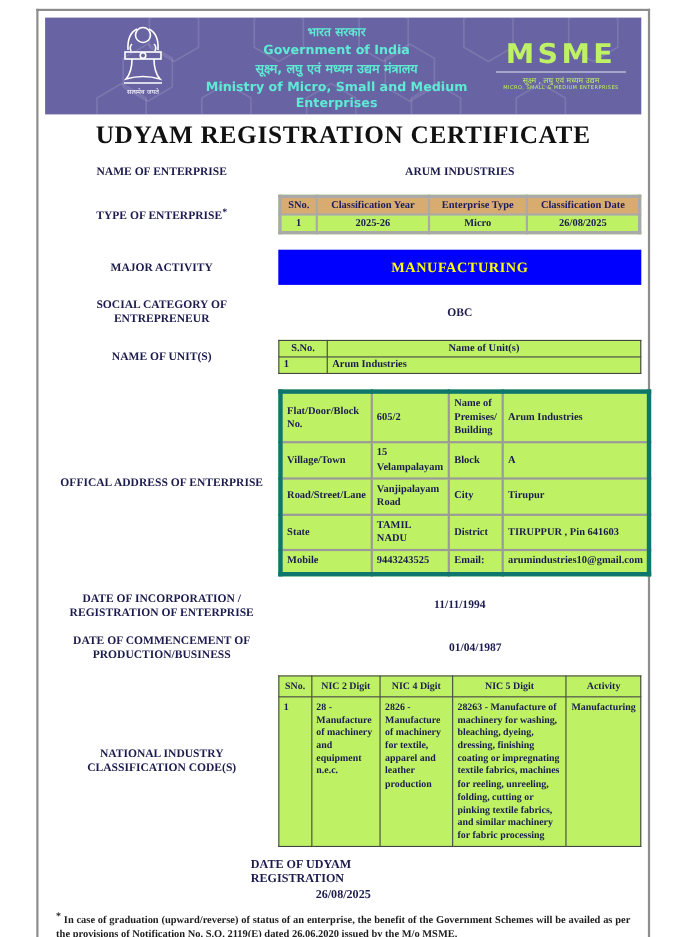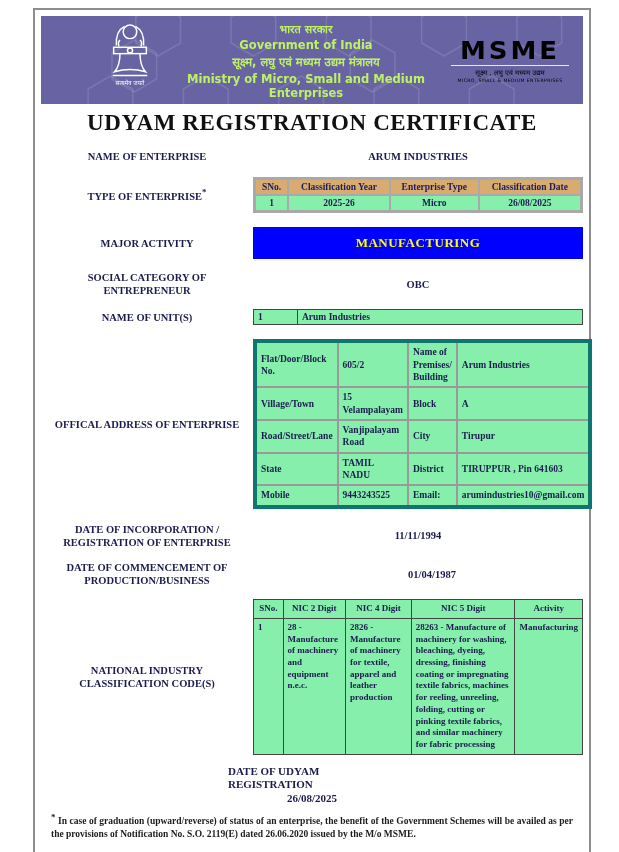--- a/index.html
+++ b/index.html
@@ -10,43 +10,43 @@
     border:2px solid #8d8d8d; border-bottom:none; background:#ffffff;
     padding:6px 6px 0 6px;
   }
   
   .banner {
     position:relative; width:100%; height:88px; background:#6863a3;
     display:flex; align-items:center; overflow:hidden;
   }
   .hexes { position:absolute; inset:0; width:100%; height:100%; }
   .emblem { position:relative; margin-left:58px; width:62px; height:80px; flex:none; }
-  .banner-center { position:relative; flex:1; text-align:center; color:#bef264; }
+  .banner-center { position:relative; flex:1; text-align:center; color:#5eead4; }
   .bc-hindi-top   { font-family:"DejaVu Sans", sans-serif; font-size:11px; font-weight:bold; }
   .bc-govt        { font-family:"DejaVu Sans", sans-serif; font-size:11.5px; font-weight:bold; margin-top:2px; }
   .bc-hindi-min   { font-family:"DejaVu Sans", sans-serif; font-size:11.5px; font-weight:bold; margin-top:2px; }
   .bc-ministry    { font-family:"DejaVu Sans", sans-serif; font-size:11.5px; font-weight:bold; margin-top:3px; }
-  .msme { position:relative; width:118px; flex:none; margin-right:14px; text-align:center; color:#000000; }
+  .msme { position:relative; width:118px; flex:none; margin-right:14px; text-align:center; color:#bef264; }
   .msme-word { font-family:"DejaVu Sans", sans-serif; font-weight:800; font-size:26px;
                letter-spacing:3px; line-height:24px; transform:scaleY(.95); }
   .msme-hindi { font-family:"DejaVu Sans", sans-serif; font-size:7px; margin-top:3px;
                 border-top:1px solid rgba(255,255,255,.85); padding-top:2px; }
   .msme-eng { font-family:"DejaVu Sans", sans-serif; font-size:4.6px; letter-spacing:.4px; margin-top:1px; }
   
   .doc-title { margin-top:6px; text-align:center; font-size:23px; font-weight:bold;
                letter-spacing:.6px; color:#111111; }
   
   .row { display:flex; align-items:center; }
   .lbl { width:212px; flex:none; text-align:center; padding:0 12px;
          font-weight:bold; font-size:10.5px; color:#1b1b4e; line-height:1.25; }
   .val { flex:1; text-align:center; font-weight:bold; font-size:10.5px; color:#1b1b4e; }
   sup.star { font-size:9px; vertical-align:super; }
   .twrap { flex:1; }
   
-  table { border-collapse:collapse; width:100%; background:#86efac; }
+  table { border-collapse:collapse; width:100%; background:#bef264; }
   
   .type-table { border:3px solid #a9a9a9; }
   .type-table th, .type-table td { border:2px solid #a9a9a9; text-align:center;
         font-size:9.5px; font-weight:bold; padding:2px 3px; }
   .type-table th { background:#d8ab70; color:#1b1b5e; }
   .type-table td { color:#1b1b4e; }
   
   .units-table { border:1.5px solid #444; }
   .units-table th, .units-table td { border:1.5px solid #444; font-size:9.5px;
         font-weight:bold; color:#1b1b4e; padding:2px 4px; }
@@ -170,20 +170,24 @@
   <div class="row mt-soc">
     <div class="lbl">SOCIAL CATEGORY OF ENTREPRENEUR</div>
     <div class="val">OBC</div>
   </div>
 
   <div class="row mt-units">
     <div class="lbl">NAME OF UNIT(S)</div>
     <div class="twrap">
       <table class="units-table">
         <tbody>
+            <tr>
+          <th style="width:44px;">S.No.</th>
+          <th>Name of Unit(s)</th>
+        </tr>
         <tr>
           <td class="sno">1</td>
           <td class="uname">Arum Industries</td>
         </tr>
       </tbody>
         </table>
     </div>
   </div>
 
   <div class="row mt-addr">

